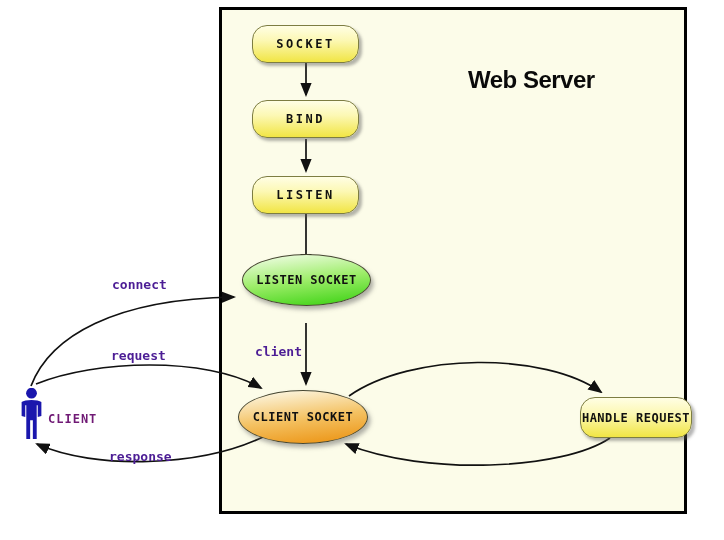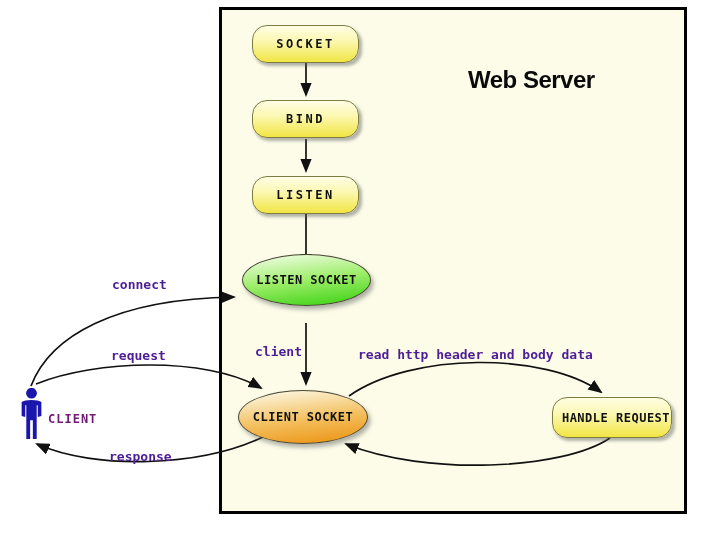--- a/index.html
+++ b/index.html
@@ -29,21 +29,21 @@
            box-shadow:2.5px 3.5px 4px rgba(100,100,100,0.5);
            display:flex;align-items:center;justify-content:center;
            font-weight:bold;font-size:12px;letter-spacing:0.5px;color:#111;}
   #node-listen-socket{left:242px;top:254px;width:127px;height:50px;
            background:linear-gradient(173deg,#ecfcdf 6%, #9ded69 50%, #3fd316 96%);}
   #node-client-socket{left:238px;top:390px;width:128px;height:52px;
            background:linear-gradient(173deg,#fcf6e1 6%, #f4c263 52%, #ec9414 96%);}
   #node-socket{left:252px;top:25px;}
   #node-bind{left:252px;top:100px;}
   #node-listen{left:252px;top:176px;}
-  #node-handle-request{left:552px;top:397px;width:110px;height:39px;padding-left:8px;}
+  #node-handle-request{left:580px;top:397px;width:110px;height:39px;}
 
   
   .edge-label{position:absolute;z-index:4;white-space:nowrap;
               color:#4c1d95;font-weight:bold;font-size:13px;}
   #lbl-connect{left:112px;top:277px;}
   #lbl-request{left:111px;top:348px;}
   #lbl-response{left:109px;top:449px;}
   #lbl-accept{left:254px;top:344px;width:48px;text-align:right;}
   #lbl-read{left:358px;top:347px;}
   #lbl-write{left:377px;top:440px;}
@@ -82,21 +82,20 @@
   <div class="flow-box" id="node-bind">BIND</div>
   <div class="flow-box" id="node-listen">LISTEN</div>
   <div class="ellipse" id="node-listen-socket">LISTEN SOCKET</div>
   <div class="ellipse" id="node-client-socket">CLIENT SOCKET</div>
   <div class="flow-box wide" id="node-handle-request">HANDLE REQUEST</div>
 
   <div class="edge-label" id="lbl-connect">connect</div>
   <div class="edge-label" id="lbl-request">request</div>
   <div class="edge-label" id="lbl-response">response</div>
   <div class="edge-label" id="lbl-accept">client</div>
-  <div class="edge-label" id="lbl-read">read http header and body data</div>
 
   <svg id="client-figure" width="25" height="52" viewBox="0 0 24 50">
     <circle cx="12" cy="5" r="5.2" fill="#1A16AD"></circle>
     <path fill="#1A16AD" d="M2.5,13.5 C5.5,10.8 18.5,10.8 21.5,13.5
       L21.5,27 L18,28 L18,16.5 L17,16.5 L17,49 L13.3,49 L13.3,31 L10.7,31 L10.7,49
       L7,49 L7,16.5 L6,16.5 L6,28 L2.5,27 Z"></path>
   </svg>
   <div id="client-label">CLIENT</div>
 
 </div>

